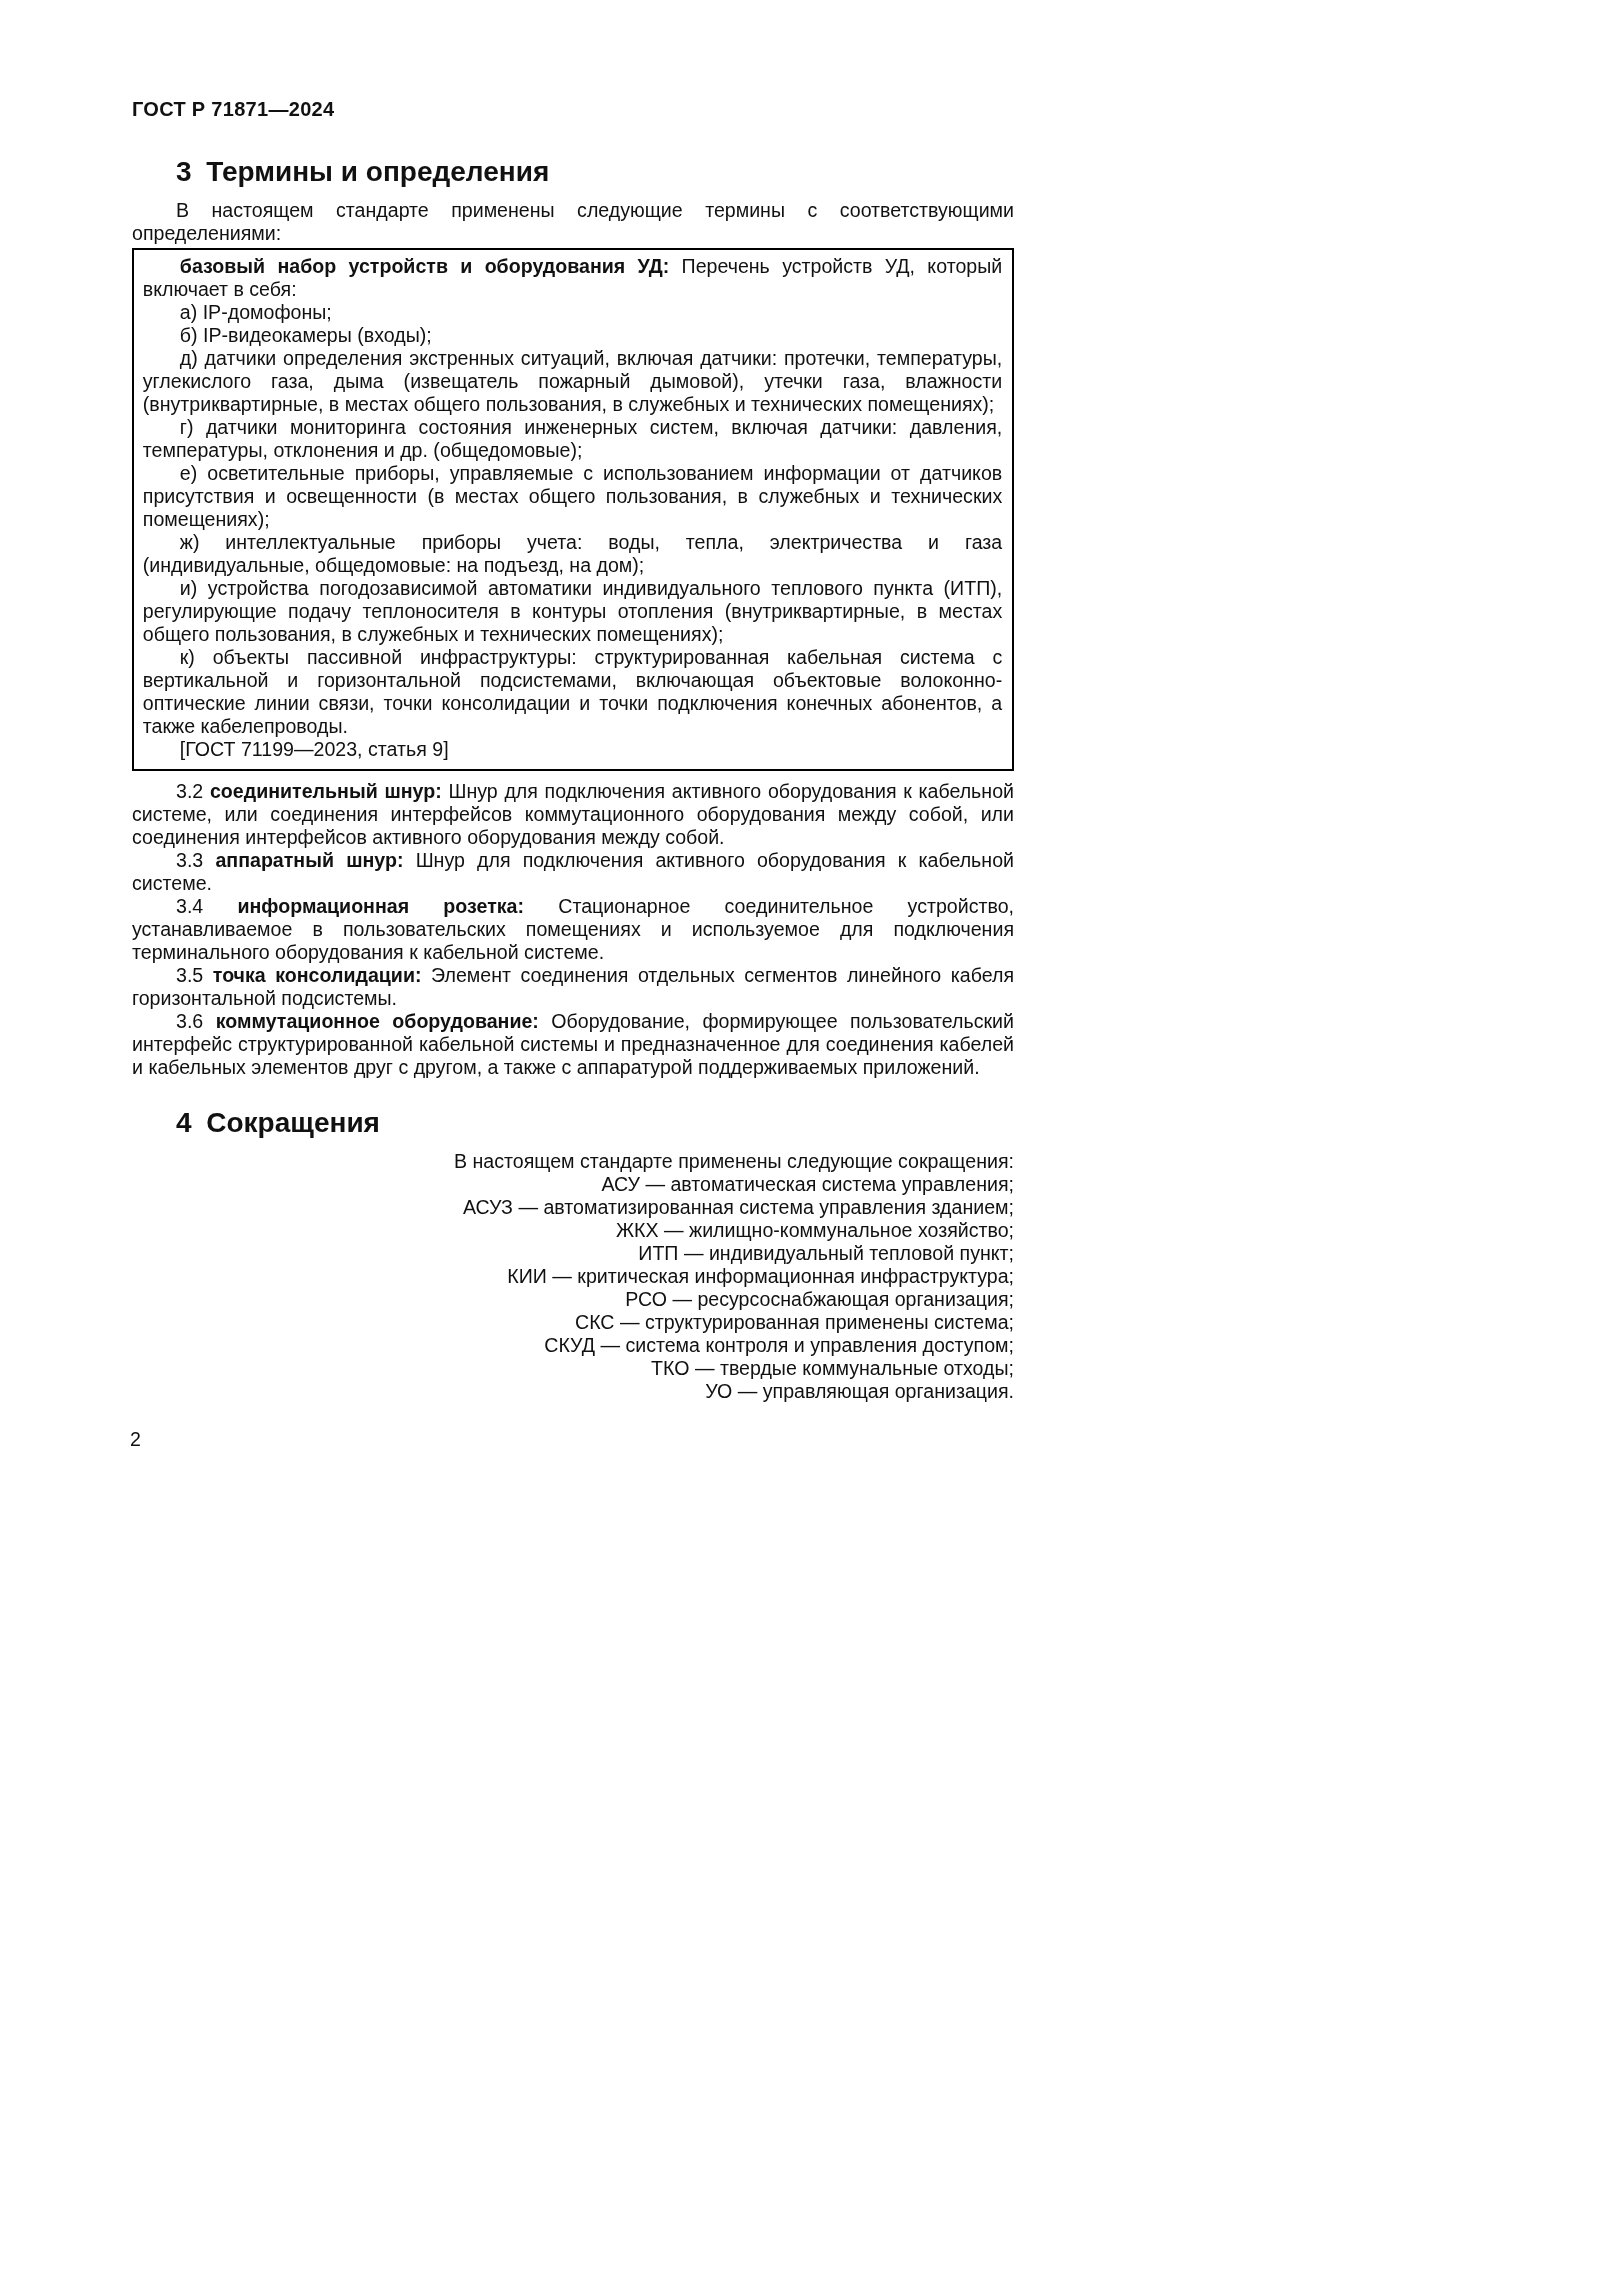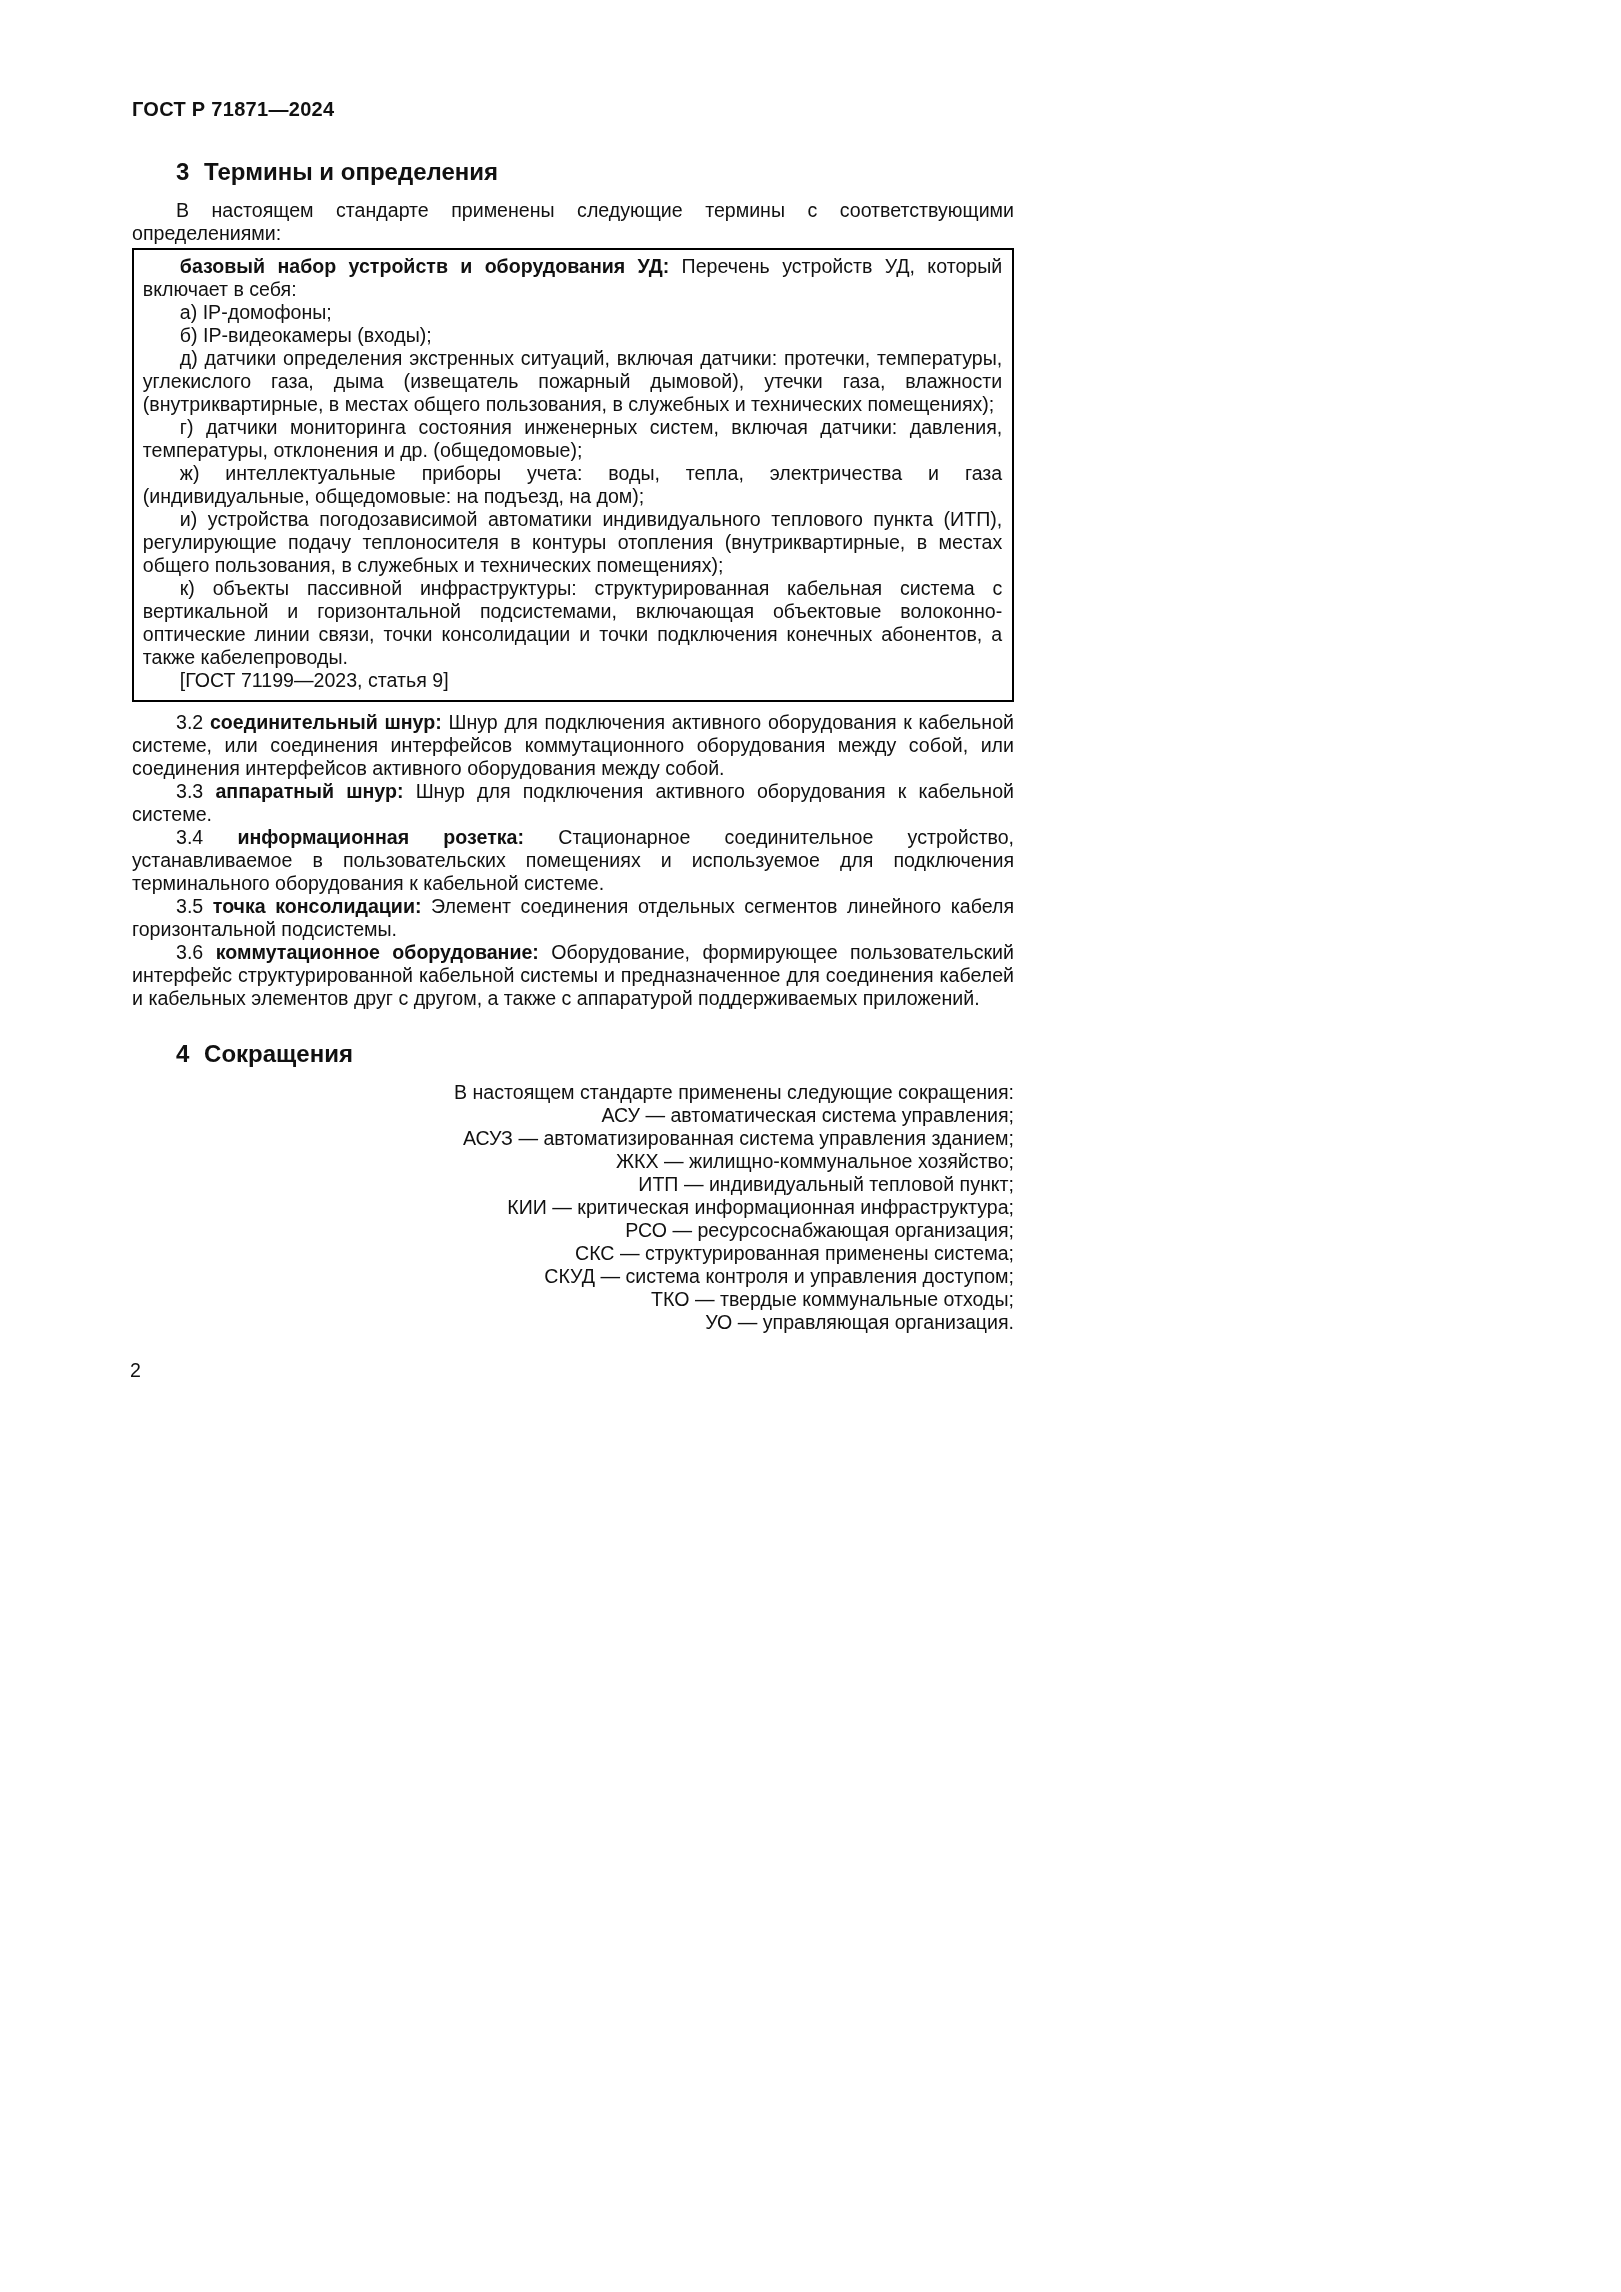--- a/index.html
+++ b/index.html
@@ -20,21 +20,21 @@
     left: 132px;
     top: 98px;
     width: 882px;
   }
   .doc-header {
     font-weight: bold;
     font-size: 20px;
     letter-spacing: 0.3px;
   }
   .section-title {
-    font-size: 24px;
+    font-size: 28px;
     line-height: 29px;
     font-weight: bold;
     text-indent: 44px;
     margin-bottom: 12.7px;
   }
   .section-title.first { margin-top: 36px; }
   .section-title.second { margin-top: 29px; }
   .section-title .gap { margin-left: 14.7px; }
   .para {
     text-align: justify;
@@ -66,20 +66,21 @@
     <h2 class="section-title first"><span>3</span><span class="gap">Термины и определения</span></h2>
 
     <p class="para">В настоящем стандарте применены следующие термины с соответствующими определениями:</p>
 
     <div class="def-box">
       <p class="para"><b>базовый набор устройств и оборудования УД:</b><span> Перечень устройств УД, который включает в себя:</span></p>
       <p class="para">а) IP-домофоны;</p>
       <p class="para">б) IP-видеокамеры (входы);</p>
       <p class="para">д) датчики определения экстренных ситуаций, включая датчики: протечки, температуры, углекислого газа, дыма (извещатель пожарный дымовой), утечки газа, влажности (внутриквартирные, в местах общего пользования, в служебных и технических помещениях);</p>
       <p class="para">г) датчики мониторинга состояния инженерных систем, включая датчики: давления, температуры, отклонения и др. (общедомовые);</p>
+      <p class="para">е) осветительные приборы, управляемые с использованием информации от датчиков присутствия и освещенности (в местах общего пользования, в служебных и технических помещениях);</p>
       <p class="para">ж) интеллектуальные приборы учета: воды, тепла, электричества и газа (индивидуальные, общедомовые: на подъезд, на дом);</p>
       <p class="para">и) устройства погодозависимой автоматики индивидуального теплового пункта (ИТП), регулирующие подачу теплоносителя в контуры отопления (внутриквартирные, в местах общего пользования, в служебных и технических помещениях);</p>
       <p class="para">к) объекты пассивной инфраструктуры: структурированная кабельная система с вертикальной и горизонтальной подсистемами, включающая объектовые волоконно-оптические линии связи, точки консолидации и точки подключения конечных абонентов, а также кабелепроводы.</p>
       <p class="para source">[ГОСТ 71199—2023, статья 9]</p>
     </div>
 
     <p class="para"><span>3.2 </span><b>соединительный шнур: </b><span>Шнур для подключения активного оборудования к кабельной системе, или соединения интерфейсов коммутационного оборудования между собой, или соединения интерфейсов активного оборудования между собой.</span></p>
 
     <p class="para"><span>3.3 </span><b>аппаратный шнур: </b><span>Шнур для подключения активного оборудования к кабельной системе.</span></p>
 

